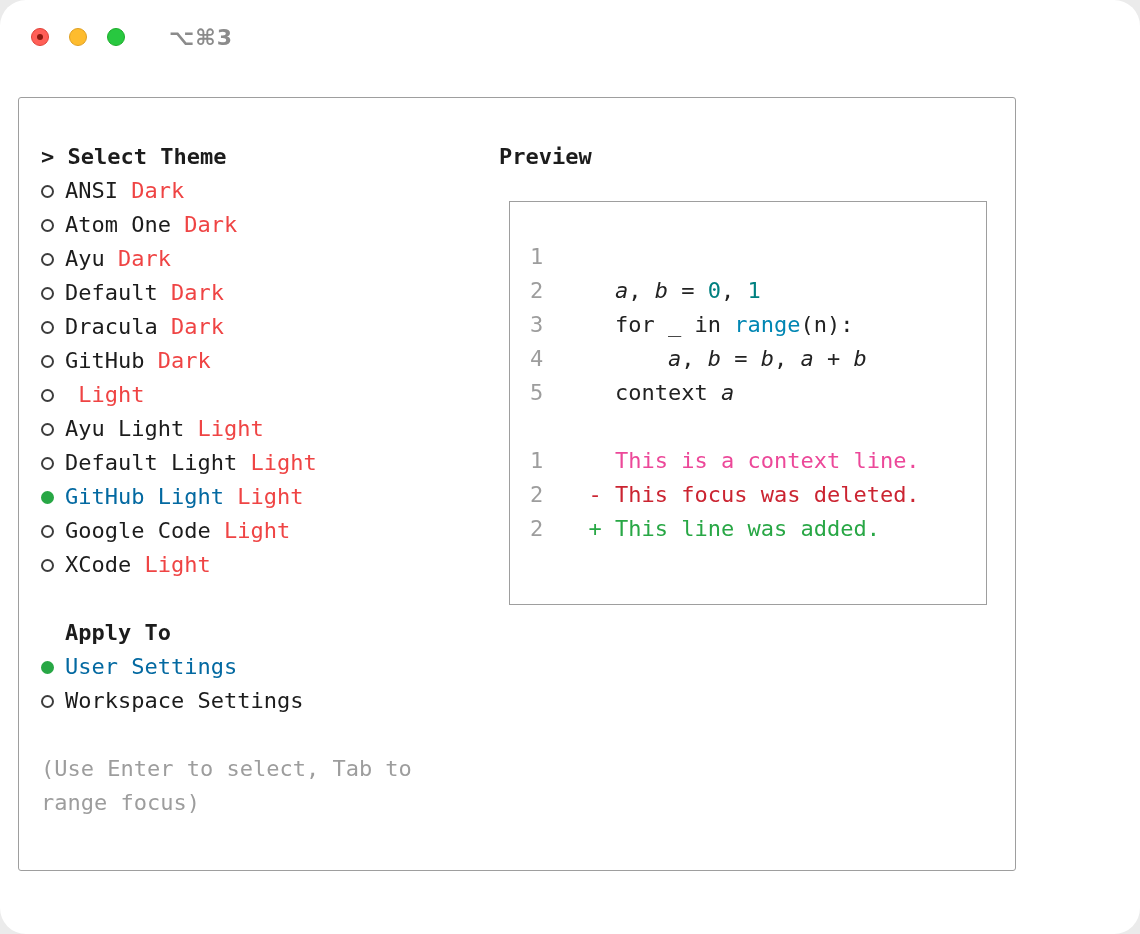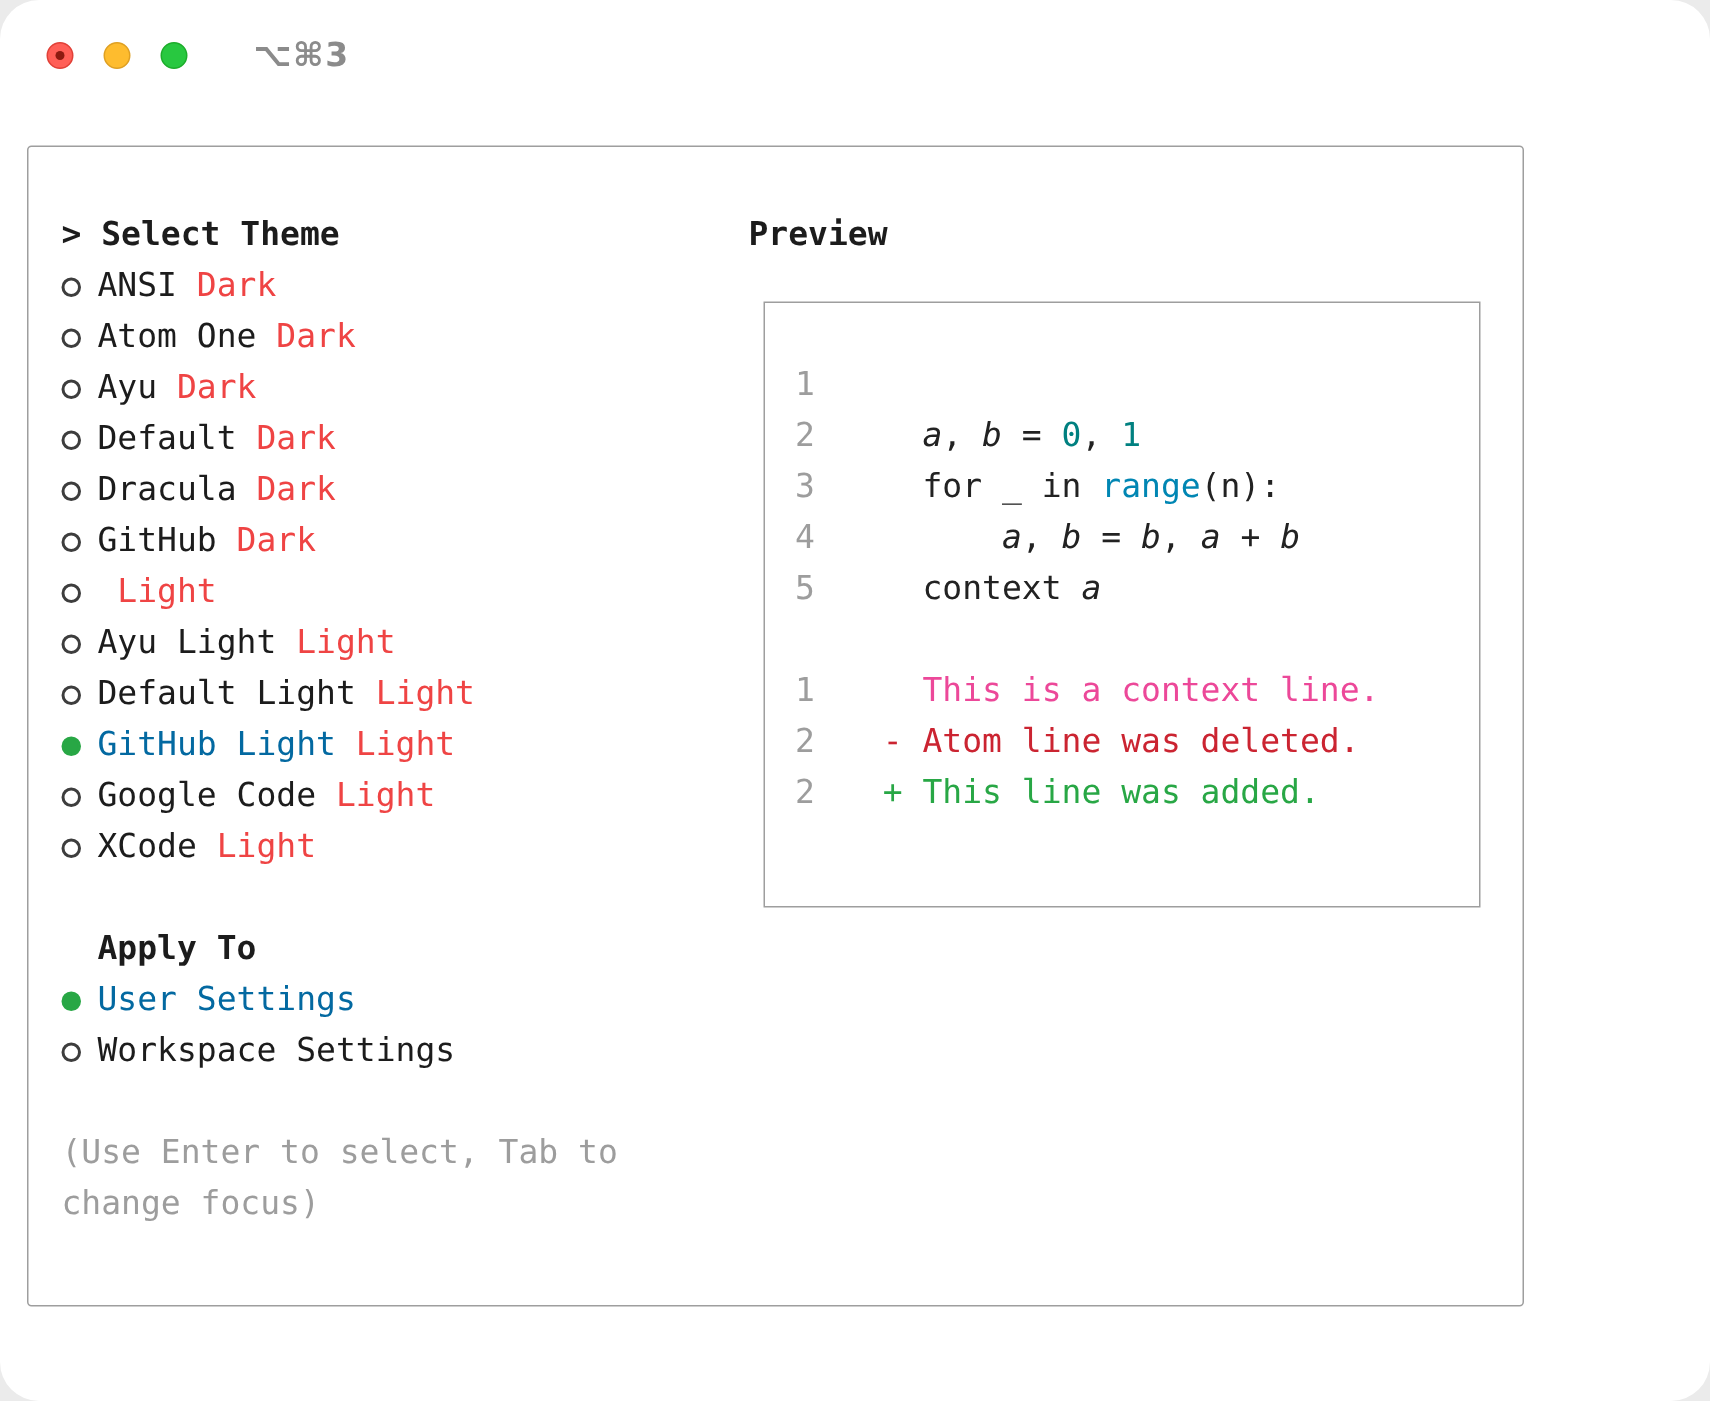--- a/index.html
+++ b/index.html
@@ -98,33 +98,33 @@
 
       <div class="row header apply-header">Apply To</div>
 
       <div>
           <div class="row apply-row selected"><span class="radio on"></span><span class="tname">User Settings</span></div>
           <div class="row apply-row"><span class="radio"></span><span class="tname">Workspace Settings</span></div>
         </div>
 
       <div class="spacer"></div>
 
-      <div class="hint">(Use Enter to select, Tab to change focus)</div>
+      <div class="hint">(Use Enter to select, Tab to range focus)</div>
     </div>
 
     <div class="preview-title">Preview</div>
 
     <div class="preview-box">
       <div>
           <div class="pline"><span class="ln">1</span></div>
           <div class="pline"><span class="ln">2</span><span class="lc"><span class="tk-plain">    </span><span class="tk-var">a</span><span class="tk-plain">, </span><span class="tk-var">b</span><span class="tk-plain"> = </span><span class="tk-number">0</span><span class="tk-plain">, </span><span class="tk-number">1</span></span></div>
           <div class="pline"><span class="ln">3</span><span class="lc"><span class="tk-plain">    for _ in </span><span class="tk-builtin">range</span><span class="tk-plain">(n):</span></span></div>
           <div class="pline"><span class="ln">4</span><span class="lc"><span class="tk-plain">        </span><span class="tk-var">a</span><span class="tk-plain">, </span><span class="tk-var">b</span><span class="tk-plain"> = </span><span class="tk-var">b</span><span class="tk-plain">, </span><span class="tk-var">a</span><span class="tk-plain"> + </span><span class="tk-var">b</span></span></div>
           <div class="pline"><span class="ln">5</span><span class="lc"><span class="tk-plain">    context </span><span class="tk-var">a</span></span></div>
           <div class="pline"><span class="ln"></span><span class="lc"></span></div>
           <div class="pline"><span class="ln">1</span><span class="lc"><span class="tk-context">    This is a context line.</span></span></div>
-          <div class="pline"><span class="ln">2</span><span class="lc"><span class="tk-deleted">  - Atom line was deleted.</span></span></div>
+          <div class="pline"><span class="ln">2</span><span class="lc"><span class="tk-deleted">  - This focus was deleted.</span></span></div>
           <div class="pline"><span class="ln">2</span><span class="lc"><span class="tk-added">  + This line was added.</span></span></div>
         </div>
     </div>
 
   </div>
 </div>
 
 </body></html>

